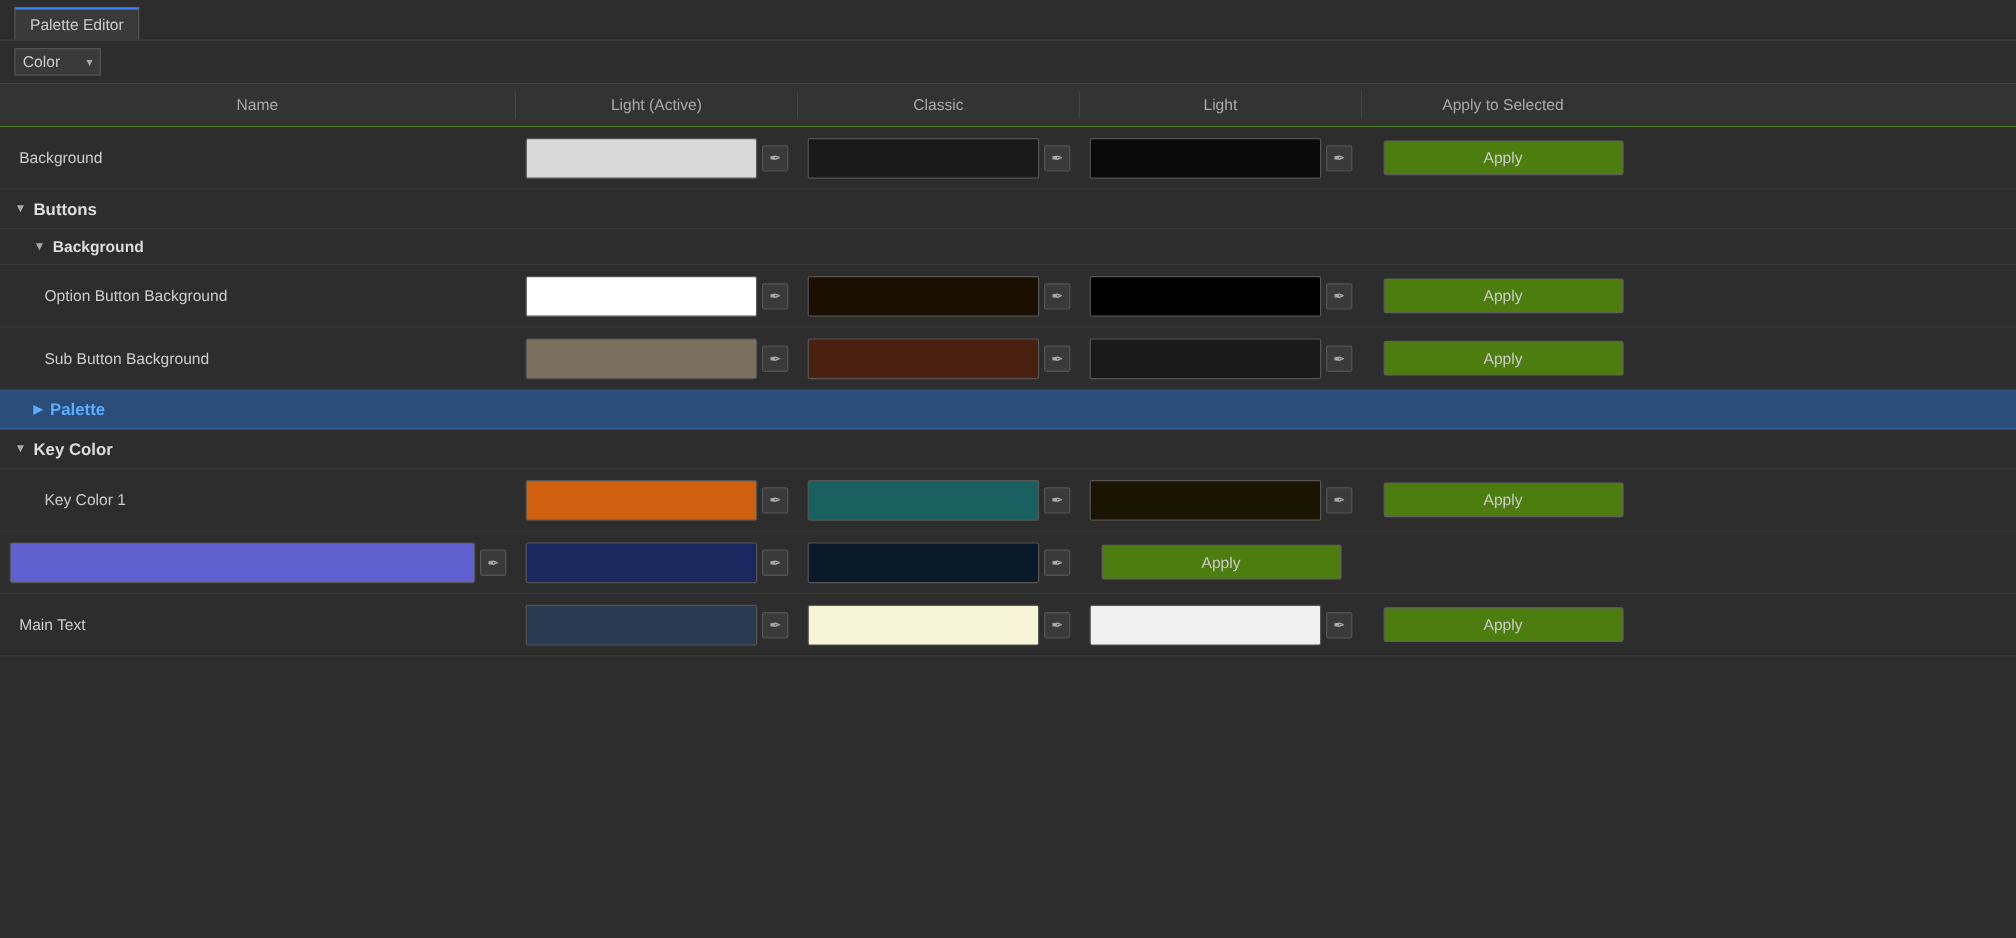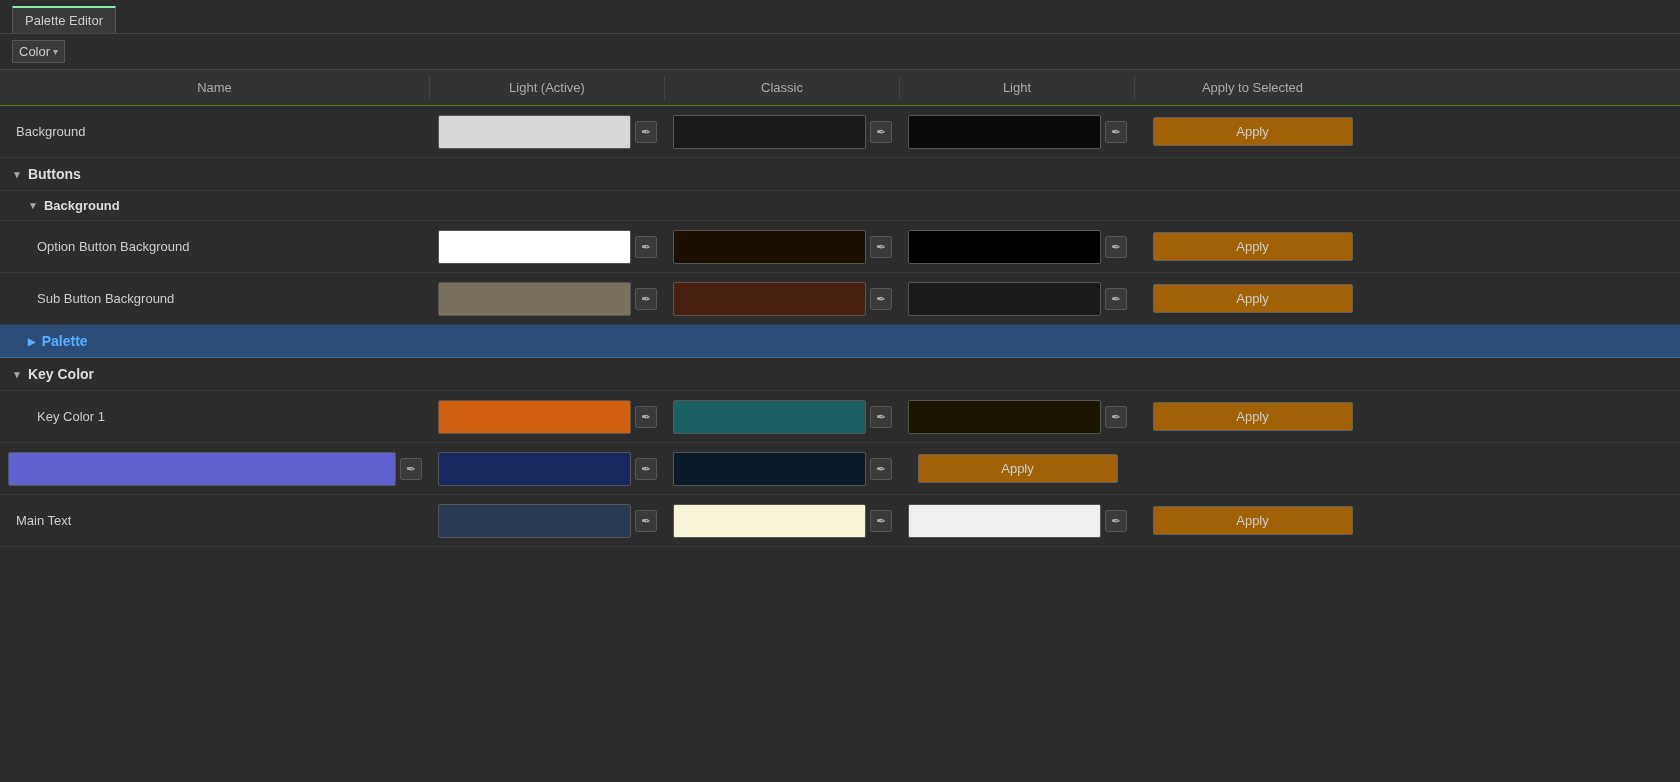--- a/index.html
+++ b/index.html
@@ -17,21 +17,21 @@
       background: #2d2d2d;
       padding: 6px 12px 0 12px;
       border-bottom: 1px solid #444;
     }
     .title-tab {
       display: inline-block;
       padding: 5px 12px;
       background: #3a3a3a;
       color: #ccc;
       font-size: 13px;
-      border-top: 2px solid #86efac;
+      border-top: 2px solid #3b82f6;
       border-left: 1px solid #555;
       border-right: 1px solid #555;
       border-bottom: none;
     }
 
     
     .dropdown-row {
       background: #2d2d2d;
       padding: 6px 12px;
       border-bottom: 1px solid #444;
@@ -40,21 +40,21 @@
     }
     .dropdown-select {
       background: #3a3a3a;
       color: #ccc;
       border: 1px solid #555;
       padding: 3px 6px;
       font-size: 13px;
       cursor: pointer;
       display: flex;
       align-items: center;
-      gap: 3px;
+      gap: 22px;
     }
     .dropdown-arrow {
       font-size: 10px;
       color: #aaa;
     }
 
     
     .table-header {
       display: grid;
       grid-template-columns: 430px 235px 235px 235px 235px;
@@ -122,21 +122,21 @@
     }
 
     .apply-cell {
       display: flex;
       align-items: center;
       justify-content: center;
       padding: 6px 12px;
     }
 
     .apply-btn {
-      background: #a16207;
+      background: #4d7c0f;
       border: 1px solid #606060;
       color: #ccc;
       padding: 6px 0;
       width: 200px;
       text-align: center;
       cursor: pointer;
       font-size: 13px;
       border-radius: 2px;
     }
 

